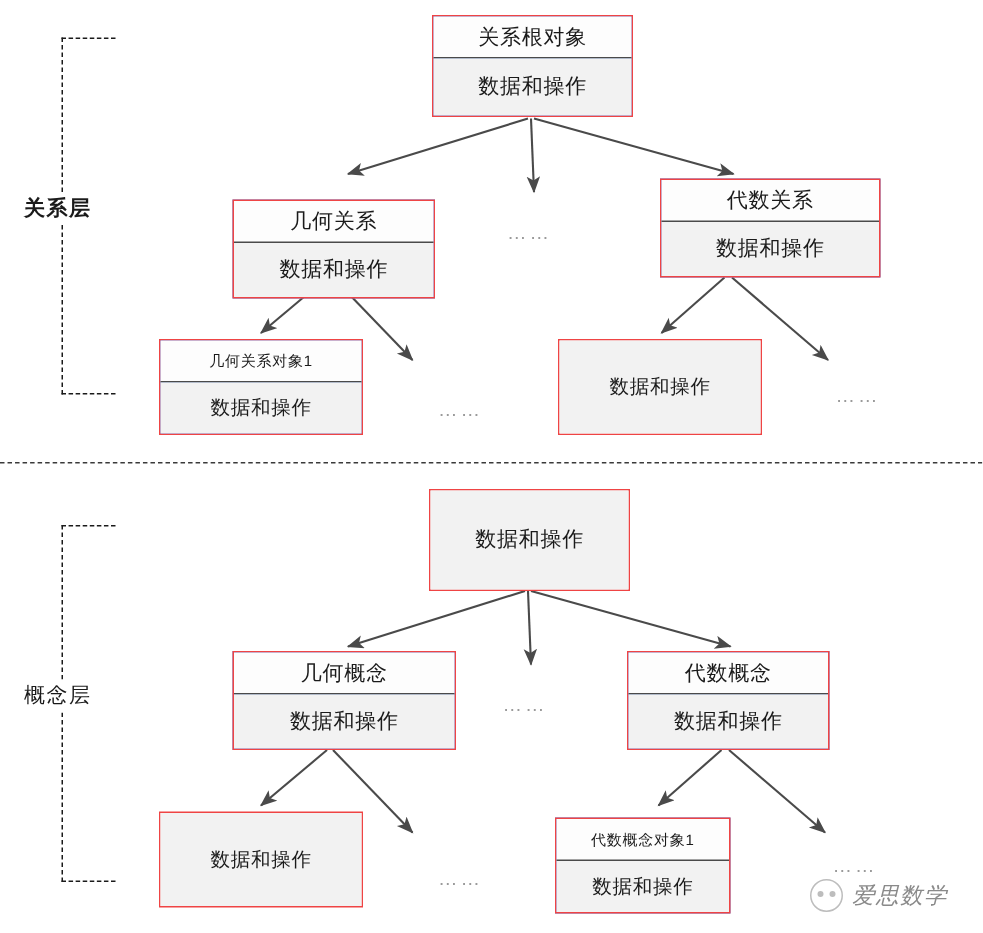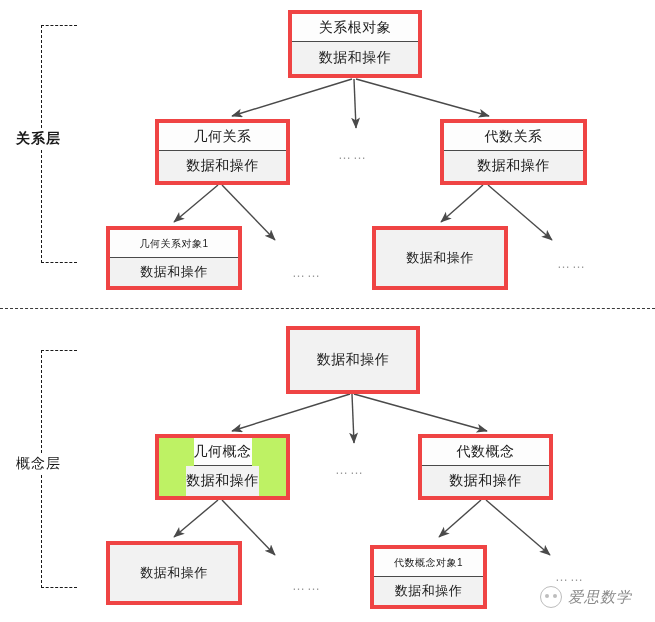--- a/index.html
+++ b/index.html
@@ -20,22 +20,22 @@
     left: 0;
     top: 0;
     width: 655px;
     height: 622px;
     pointer-events: none;
   }
   
   .node {
     position: absolute;
     box-sizing: border-box;
-    border: 4px solid #ef4444;
-    background: #bef264;
+    border: 1px solid #ef4444;
+    background: #3b82f6;
     display: flex;
     flex-direction: column;
   }
   .node .title,
   .node .body {
     box-sizing: border-box;
     display: flex;
     align-items: center;
     justify-content: center;
     color: #1a1a1a;
@@ -186,21 +186,21 @@
   </svg>
 
   <div class="bracket" style="left:41px; top:25px; width:36px; height:238px;"></div>
   <div class="layer-label" style="left:13px; top:128px;font-weight:bold;">关系层</div>
 
   <div class="node root" style="left:288px; top:10px; width:134px; height:68px;">
     <div class="title">关系根对象</div>
     <div class="body">数据和操作</div>
   </div>
 
-  <div class="node" style="left:155px; top:119px; width:135px; height:66px;">
+  <div class="node" style="left:155px; top:133px; width:135px; height:66px;">
     <div class="title">几何关系</div>
     <div class="body">数据和操作</div>
   </div>
 
   <div class="node" style="left:420px; top:119px; width:147px; height:66px;margin-left:20px;">
     <div class="title">代数关系</div>
     <div class="body">数据和操作</div>
   </div>
 
   <div class="node leaf" style="left:106px; top:226px; width:136px; height:64px;">
@@ -218,21 +218,21 @@
 
   <div class="divider" style="top:308px;"></div>
 
   <div class="bracket" style="left:41px; top:350px; width:36px; height:238px;"></div>
   <div class="layer-label" style="left:13px; top:453px;">概念层</div>
 
   <div class="node root" style="left:286px; top:326px; width:134px; height:68px;">
     <div class="body">数据和操作</div>
   </div>
 
-  <div class="node" style="left:155px; top:434px; width:135px; height:66px;align-items:center;">
+  <div class="node" style="left:155px; top:434px; width:149px; height:66px;">
     <div class="title">几何概念</div>
     <div class="body">数据和操作</div>
   </div>
 
   <div class="node" style="left:418px; top:434px; width:135px; height:66px;">
     <div class="title">代数概念</div>
     <div class="body">数据和操作</div>
   </div>
 
   <div class="node leaf" style="left:106px; top:541px; width:136px; height:64px;">

